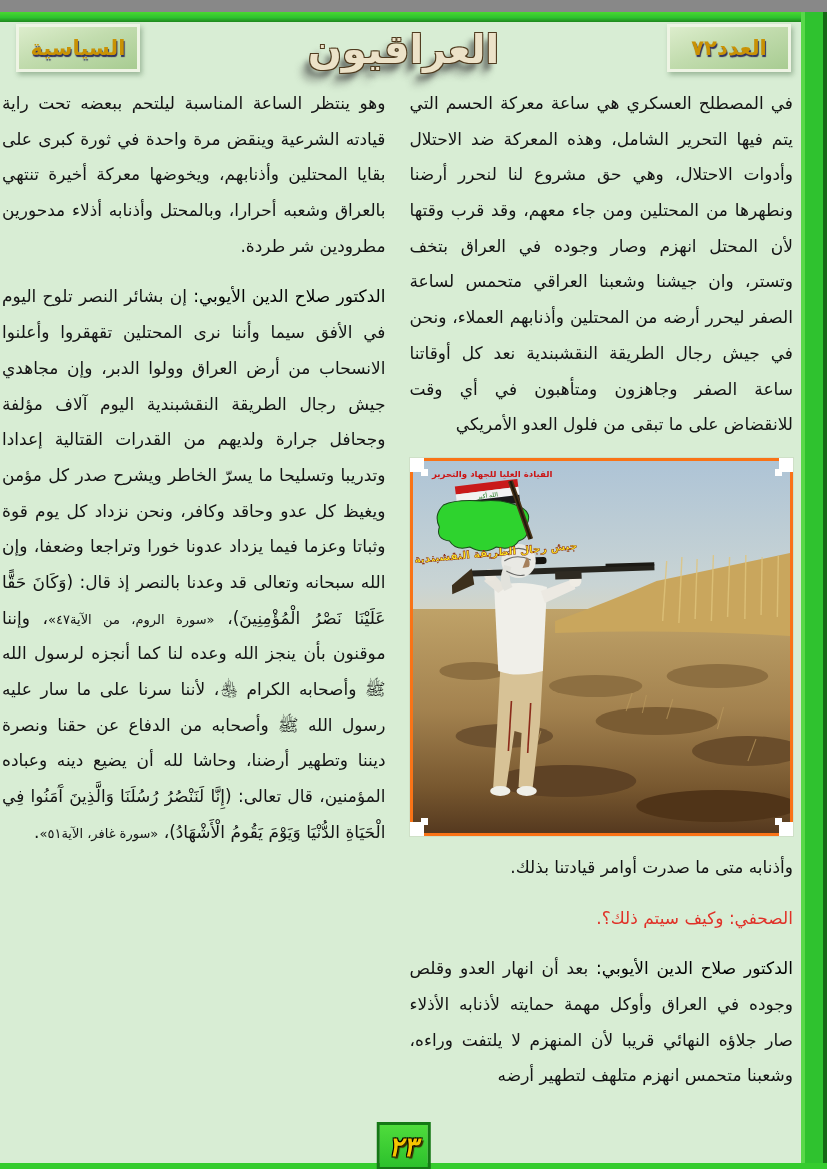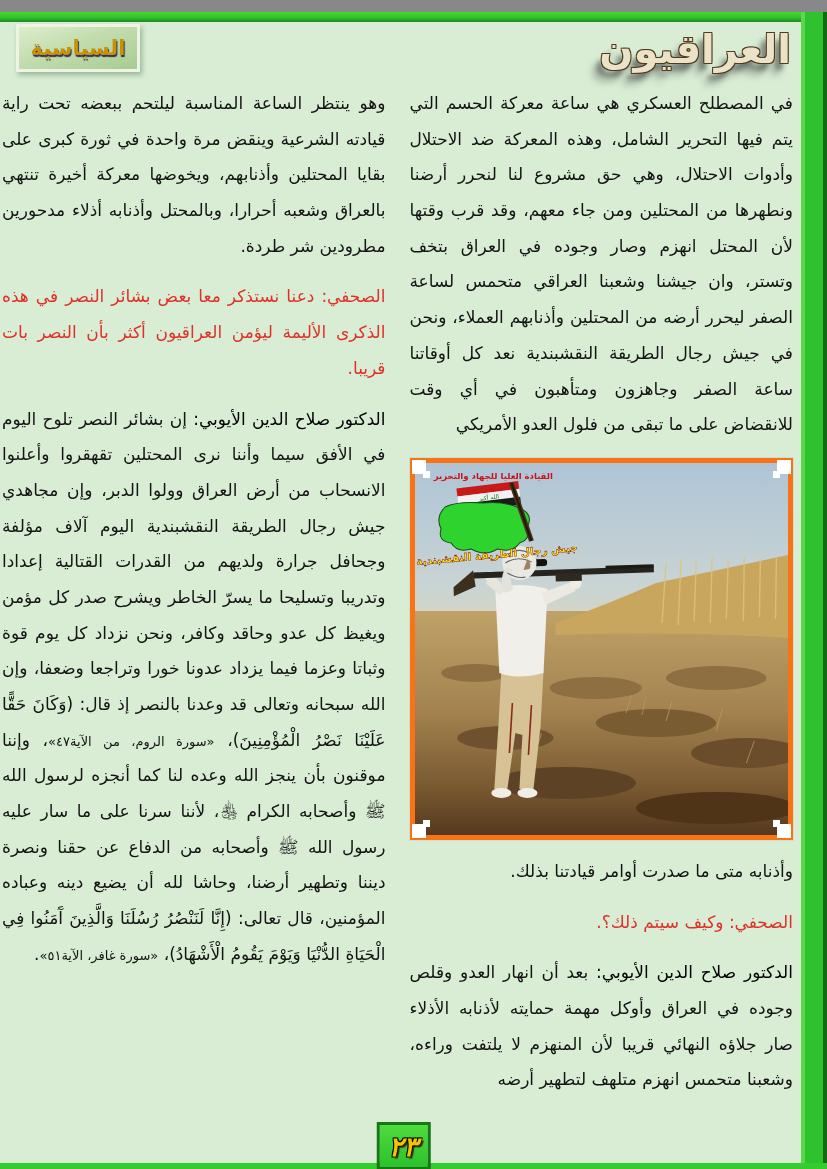--- a/index.html
+++ b/index.html
@@ -37,21 +37,21 @@
   main.columns{
     position:absolute;top:74px;right:34px;left:16px;bottom:24px;
     display:flex;gap:24px;direction:rtl;z-index:1;
   }
   .col{flex:1 1 0;text-align:justify;font-size:17px;line-height:2.1;color:#141414;}
   .col p{margin:0 0 15px;}
   .red{color:#e03128;}
   .blue{color:#000000;}
   .cite{font-size:13px;}
   
-  figure.photo{margin:4px 0 14px;position:relative;border:5px solid #f97316;
+  figure.photo{margin:4px 0 14px;position:relative;border:3px solid #f97316;
     height:372px;box-shadow:0 0 0 1px #cfe0c8;}
   figure.photo svg{display:block;width:100%;height:100%;}
   .notch{position:absolute;background:#fff;z-index:2;}
   
   .pagenum{
     position:absolute;left:50%;bottom:11px;transform:translateX(-56%);
     width:48px;height:42px;z-index:6;
     background:linear-gradient(180deg,#4fdc3c,#2cc12c);
     border:3px solid #157815;display:flex;align-items:center;justify-content:center;
     font-size:27px;font-weight:bold;color:#f5c400;font-style:italic;
@@ -65,20 +65,23 @@
 
   <div class="bar-top"></div>
   <div class="bar-right"></div>
   <div class="bar-bottom"></div>
 
   <header>
     <div class="badge">
       <span>السياسية</span>
     </div>
     <h1 class="masthead">العراقيون</h1>
+    <div class="badge">
+      <span>العدد٧٢</span>
+    </div>
   </header>
 
   <main class="columns">
 
     <section class="col">
       <p>في المصطلح العسكري هي ساعة معركة الحسم التي يتم فيها التحرير الشامل، وهذه المعركة ضد الاحتلال وأدوات الاحتلال، وهي حق مشروع لنا لنحرر أرضنا ونطهرها من المحتلين ومن جاء معهم، وقد قرب وقتها لأن المحتل انهزم وصار وجوده في العراق بتخف وتستر، وان جيشنا وشعبنا العراقي متحمس لساعة الصفر ليحرر أرضه من المحتلين وأذنابهم العملاء، ونحن في جيش رجال الطريقة النقشبندية نعد كل أوقاتنا ساعة الصفر وجاهزون ومتأهبون في أي وقت للانقضاض على ما تبقى من فلول العدو الأمريكي</p>
 
       <figure class="photo">
         <svg viewBox="0 0 372 372" preserveAspectRatio="none">
           <defs>
@@ -189,21 +192,20 @@
       <p>وأذنابه متى ما صدرت أوامر قيادتنا بذلك.</p>
 
       <p><span class="red">الصحفي:</span><span class="red"> وكيف سيتم ذلك؟.</span></p>
 
       <p><span class="blue">الدكتور صلاح الدين الأيوبي:</span><span> بعد أن انهار العدو وقلص وجوده في العراق وأوكل مهمة حمايته لأذنابه الأذلاء صار جلاؤه النهائي قريبا لأن المنهزم لا يلتفت وراءه، وشعبنا متحمس انهزم متلهف لتطهير أرضه</span></p>
     </section>
 
     <section class="col">
       <p>وهو ينتظر الساعة المناسبة ليلتحم ببعضه تحت راية قيادته الشرعية وينقض مرة واحدة في ثورة كبرى على بقايا المحتلين وأذنابهم، ويخوضها معركة أخيرة تنتهي بالعراق وشعبه أحرارا، وبالمحتل وأذنابه أذلاء مدحورين مطرودين شر طردة.</p>
 
-      <p><span class="red">الصحفي:</span><span class="red"> دعنا نستذكر معا بعض بشائر النصر في هذه الذكرى الأليمة ليؤمن العراقيون أكثر بأن النصر بات قريبا.</span></p>
 
       <p><span class="blue">الدكتور صلاح الدين الأيوبي:</span><span> إن بشائر النصر تلوح اليوم في الأفق سيما وأننا نرى المحتلين تقهقروا وأعلنوا الانسحاب من أرض العراق وولوا الدبر، وإن مجاهدي جيش رجال الطريقة النقشبندية اليوم آلاف مؤلفة وجحافل جرارة ولديهم من القدرات القتالية إعدادا وتدريبا وتسليحا ما يسرّ الخاطر ويشرح صدر كل مؤمن ويغيظ كل عدو وحاقد وكافر، ونحن نزداد كل يوم قوة وثباتا وعزما فيما يزداد عدونا خورا وتراجعا وضعفا، وإن الله سبحانه وتعالى قد وعدنا بالنصر إذ قال: </span><span>(وَكَانَ حَقًّا عَلَيْنَا نَصْرُ الْمُؤْمِنِينَ)، </span><span class="cite">«سورة الروم، من الآية٤٧»</span><span>، وإننا موقنون بأن ينجز الله وعده لنا كما أنجزه لرسول الله ﷺ وأصحابه الكرام ﵃، لأننا سرنا على ما سار عليه رسول الله ﷺ وأصحابه من الدفاع عن حقنا ونصرة ديننا وتطهير أرضنا، وحاشا لله أن يضيع دينه وعباده المؤمنين، قال تعالى: </span><span>(إِنَّا لَنَنْصُرُ رُسُلَنَا وَالَّذِينَ آَمَنُوا فِي الْحَيَاةِ الدُّنْيَا وَيَوْمَ يَقُومُ الْأَشْهَادُ)، </span><span class="cite">«سورة غافر، الآية٥١»</span><span>.</span></p>
     </section>
 
   </main>
 
   <div class="pagenum">
     <span>٢٣</span>
   </div>
 

